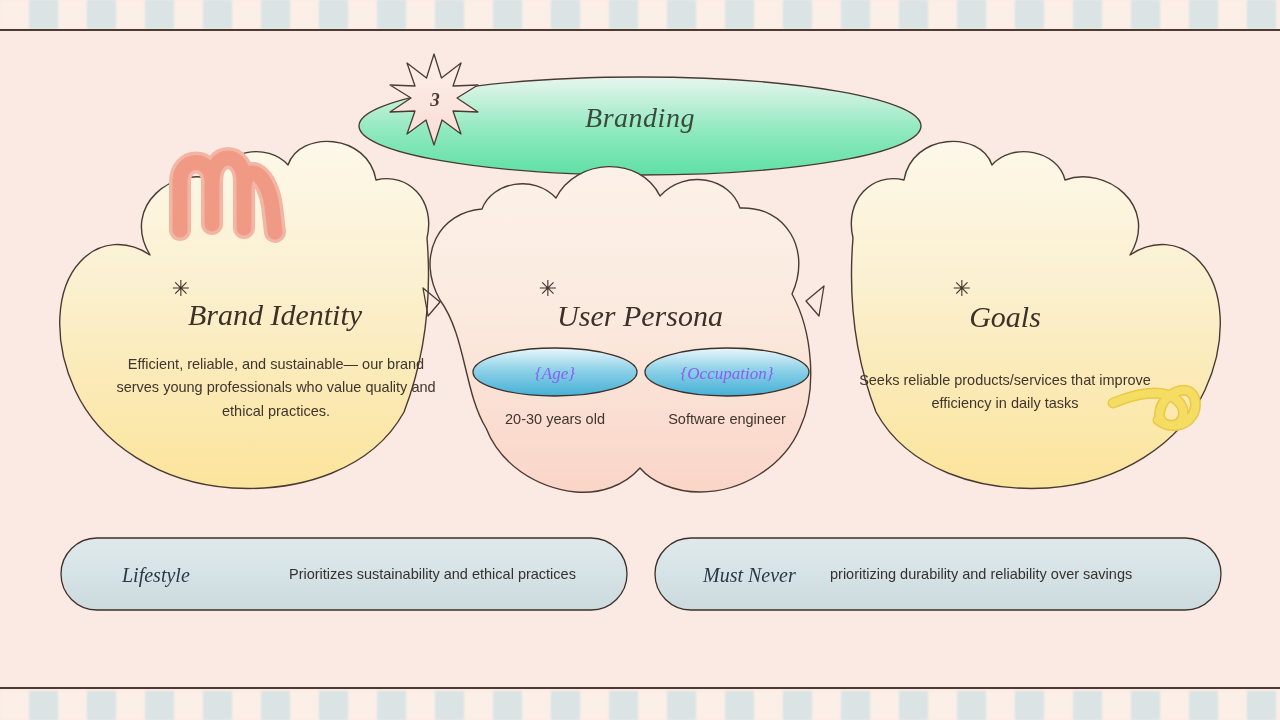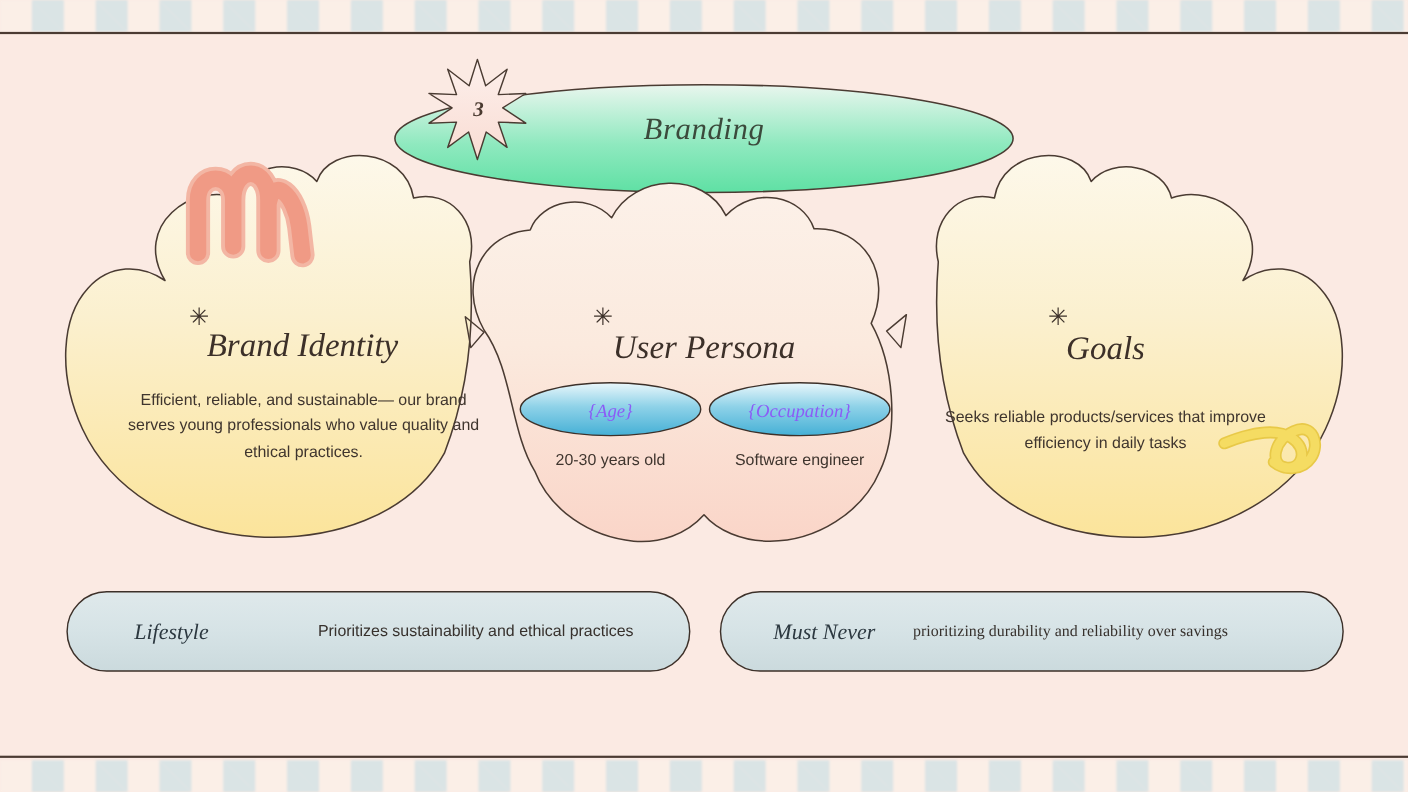--- a/index.html
+++ b/index.html
@@ -142,21 +142,21 @@
   }
   .foot-label.l1 { left: 122px; top: 562px; width: 160px; }
   .foot-label.l2 { left: 703px; top: 562px; width: 180px; }
 
   .foot-text {
     font-size: 14.5px;
     color: #37312d;
     text-align: left;
   }
   .foot-text.t1 { left: 241px; top: 565px; width: 370px; margin-left: 48px; }
-  .foot-text.t2 { left: 830px; top: 565px; width: 380px; font-family: Liberation Serif, serif; }
+  .foot-text.t2 { left: 830px; top: 565px; width: 380px; }
 </style>
 </head>
 <body>
 
 <div id="slide">
 
   <div class="checker top"></div>
   <div class="edge-rule top"></div>
 
   <svg id="art" viewBox="0 0 1280 720">

